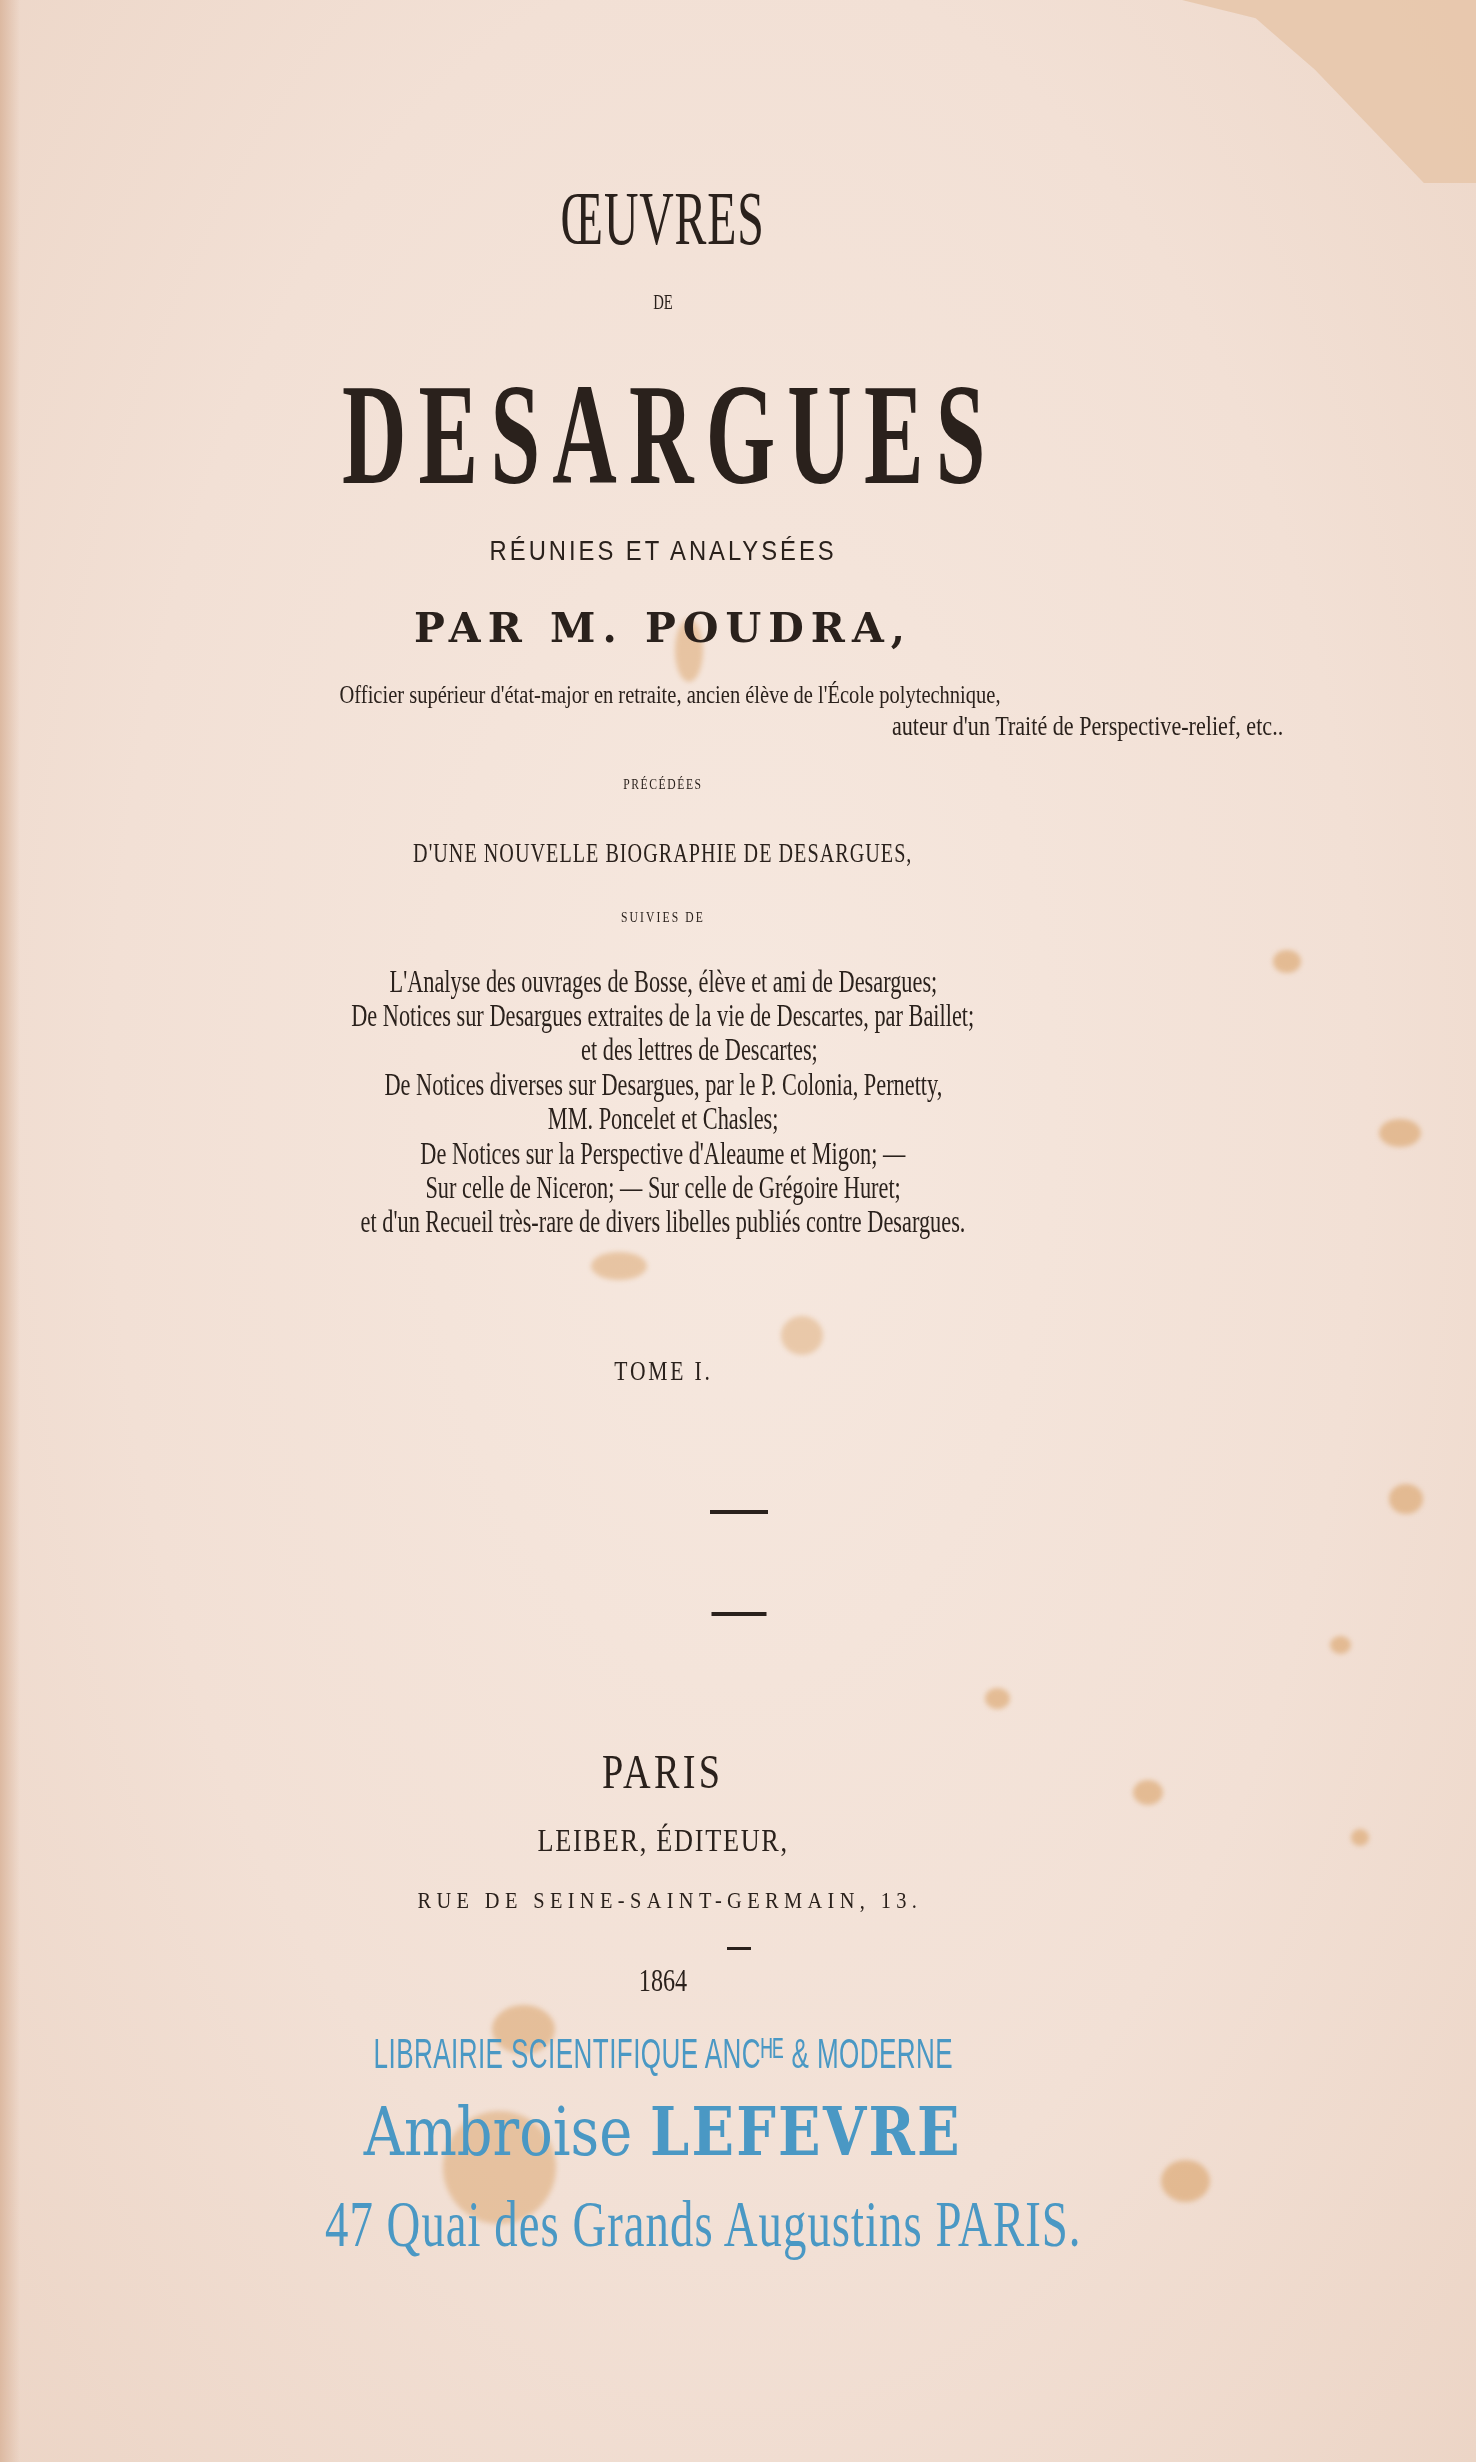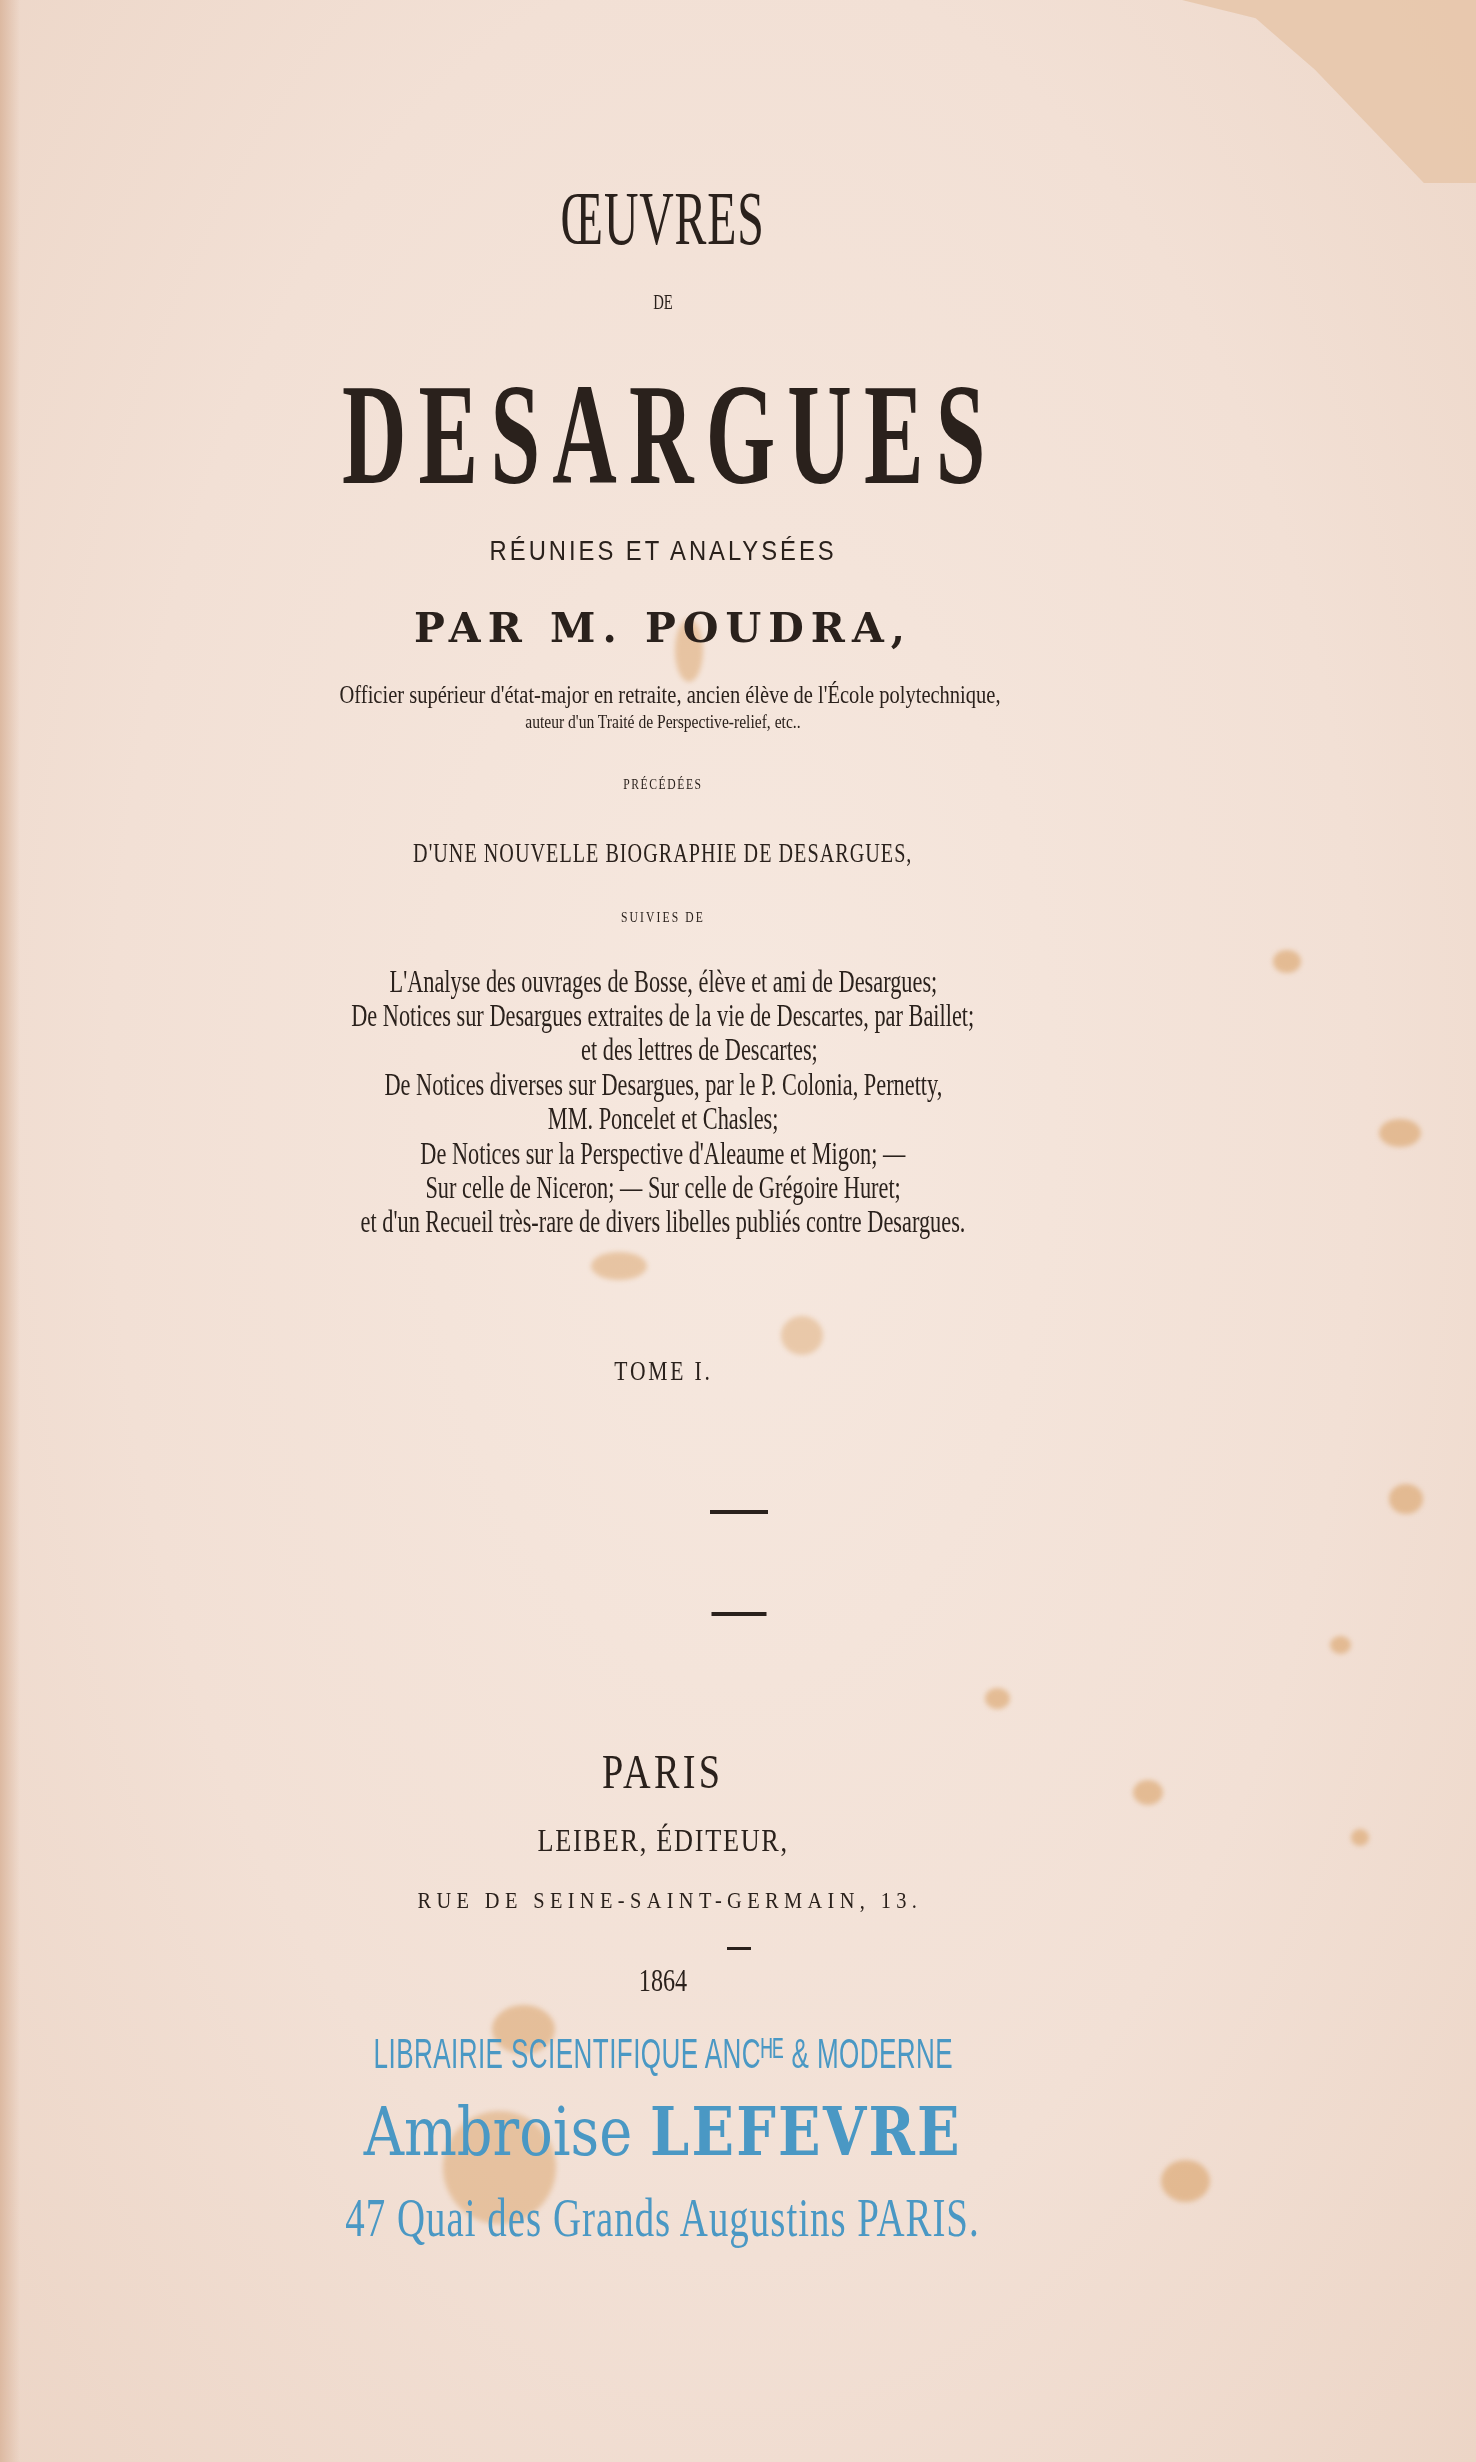--- a/index.html
+++ b/index.html
@@ -35,21 +35,21 @@
   .t-de { top: 290px; font-size: 21px; }
   .t-de .condensed { transform: scaleX(0.7); }
   .t-desargues { top: 352px; font-size: 144px; font-weight: bold; letter-spacing: 19.7px; left: 7px; }
   .t-desargues .condensed { transform: scaleX(0.62); }
   .t-reunies { top: 535px; font-family: "Liberation Sans", "DejaVu Sans", sans-serif; font-size: 28px; letter-spacing: 3.5px; }
   .t-reunies .condensed { transform: scaleX(0.85); }
   .t-par { top: 604px; font-family: "DejaVu Serif", serif; font-weight: bold; font-size: 41px; letter-spacing: 7px; }
   .t-par .condensed { transform: scaleX(1.0); }
   .t-officier { top: 681px; font-size: 25px; left: 7px; }
   .t-officier .condensed { transform: scaleX(0.82); }
-  .t-auteur { top: 711px; font-size: 19px; }
+  .t-auteur { top: 711px; font-size: 27px; text-align: right; }
   .t-auteur .condensed { transform: scaleX(0.82); }
   .t-precedees { top: 775px; font-size: 15.5px; letter-spacing: 2.1px; }
   .t-precedees .condensed { transform: scaleX(0.75); }
   .t-biographie { top: 837px; font-size: 28px; letter-spacing: 1.4px; }
   .t-biographie .condensed { transform: scaleX(0.72); }
   .t-suivies { top: 908px; font-size: 15.5px; letter-spacing: 2.8px; }
   .t-suivies .condensed { transform: scaleX(0.75); }
   .list-line { font-size: 31px; }
   .list-line .condensed { transform: scaleX(0.72); }
   .t-l0 { top: 964px; }
@@ -74,21 +74,21 @@
   .t-rue { top: 1887px; font-size: 24px; letter-spacing: 6.3px; left: 7px; }
   .t-rue .condensed { transform: scaleX(0.85); }
   .t-year { top: 1963px; font-size: 31px; }
   .t-year .condensed { transform: scaleX(0.78); }
   .stamp { color: #4a98c4; }
   .t-stamp1 { top: 2030px; font-family: "Liberation Sans", "DejaVu Sans", sans-serif; font-size: 42px; letter-spacing: 0.7px; }
   .t-stamp1 .condensed { transform: scaleX(0.62); }
   .t-stamp2 { top: 2091px; font-family: "DejaVu Serif", serif; font-size: 68px; }
   .t-stamp2 .condensed { transform: scaleX(0.82); }
   .t-stamp2 .bold { font-weight: bold; letter-spacing: 2.8px; }
-  .t-stamp3 { top: 2187px; font-size: 54px; letter-spacing: 1.4px; }
+  .t-stamp3 { top: 2187px; font-size: 65px; letter-spacing: 1.4px; padding-left: 40px; }
   .t-stamp3 .condensed { transform: scaleX(0.72); }
 </style>
 </head>
 <body>
 
 <div class="page">
   <div class="gutter"></div>
   <div class="corner-fold"></div>
 
   <div class="stain" style="left:1379px;top:1119px;width:42px;height:28px;"></div>

